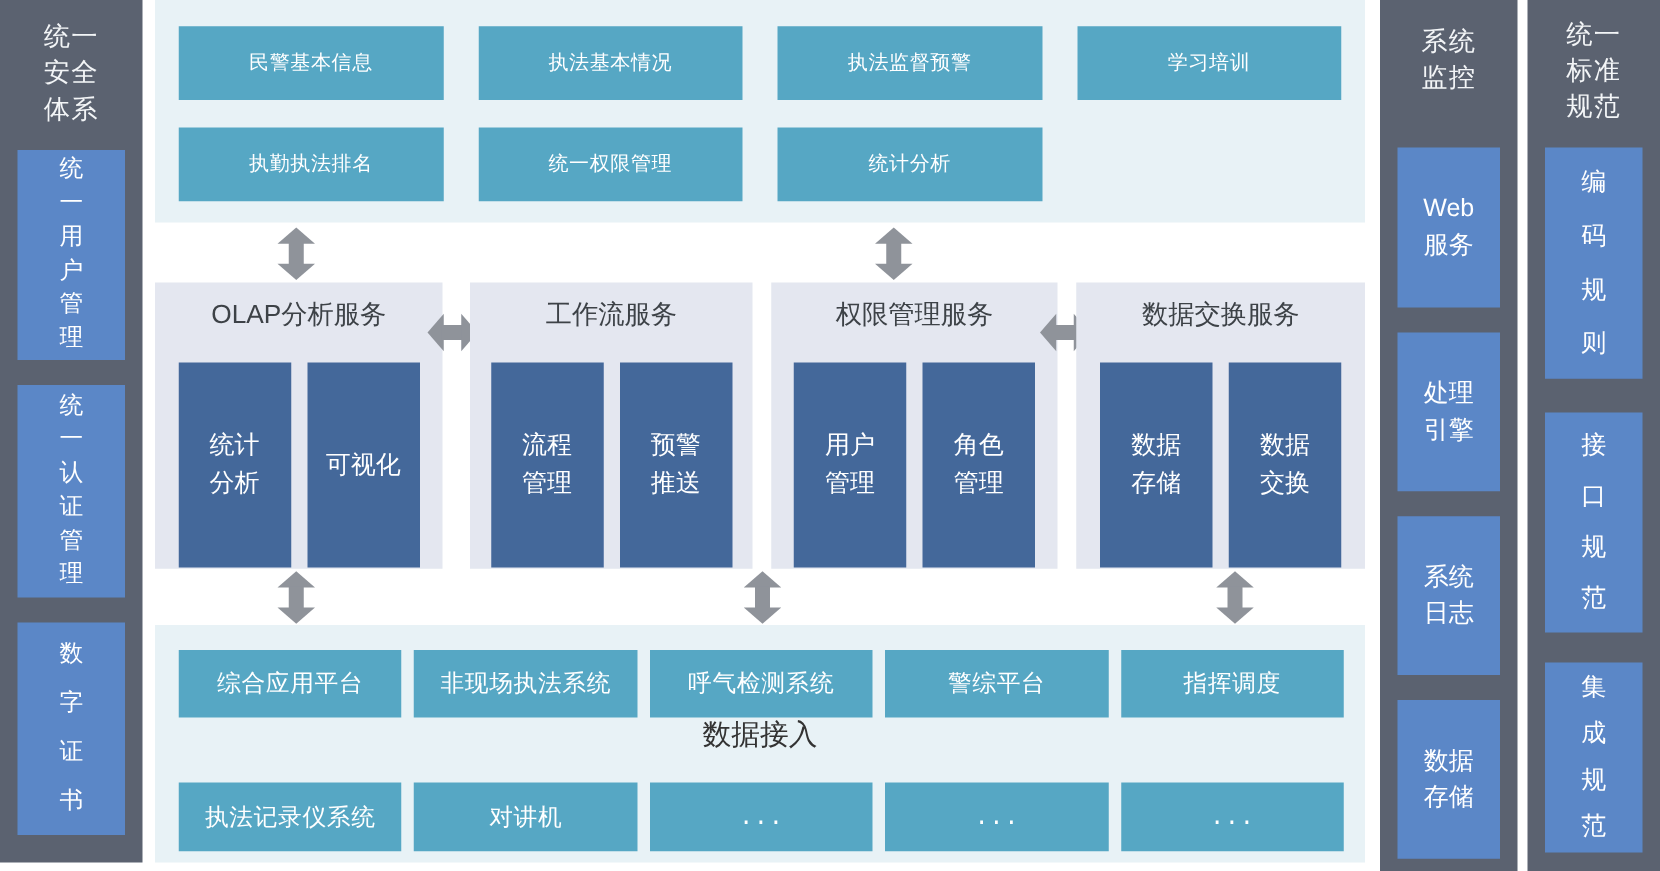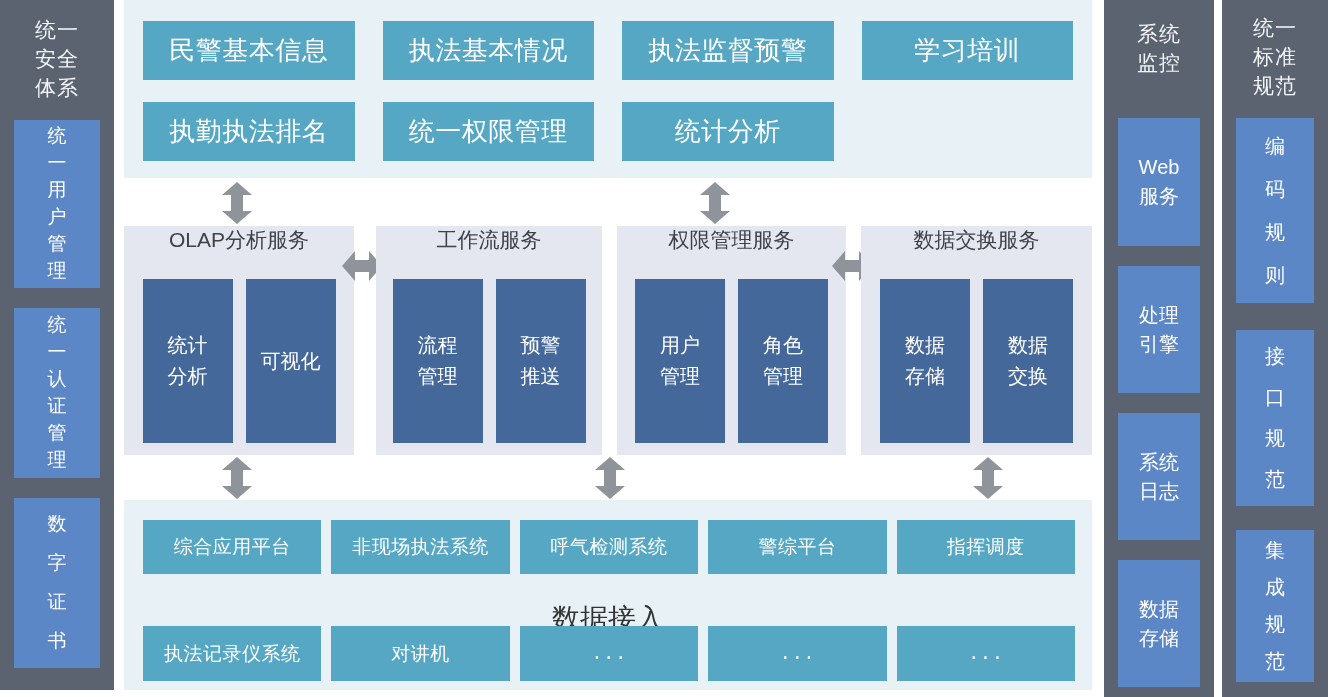--- a/index.html
+++ b/index.html
@@ -45,44 +45,44 @@
   .std-box3{top:530px;height:152px;line-height:1.85;font-size:20px;}
 
   
   .panel-top{
     position:absolute;left:124px;top:0;width:968px;height:178px;background:var(--panel-cyan);
     display:grid;grid-template-columns:repeat(4,1fr);grid-template-rows:1fr 1fr;
     column-gap:28px;row-gap:22px;padding:21px 19px 17px 19px;box-sizing:border-box;
   }
   .tealbox{
     background:var(--teal-box);color:#fff;display:flex;align-items:center;justify-content:center;
-    font-size:26px;letter-spacing:0.5px;font-family:Liberation Mono, monospace;
+    font-size:16px;letter-spacing:0.5px;font-family:Liberation Mono, monospace;
   }
 
   
   .group{position:absolute;top:226px;height:229px;background:var(--panel-lavender);}
   .grp1{left:124px;width:230px;}
   .grp2{left:376px;width:226px;}
   .grp3{left:617px;width:229px;}
   .grp4{left:861px;width:231px;}
-  .group-title{margin-top:0;text-align:center;font-size:21px;color:var(--title-text);}
+  .group-title{margin-top:11px;text-align:center;font-size:21px;color:var(--title-text);}
   .group-body{display:flex;justify-content:center;gap:13px;margin-top:25px;}
   .navybox{
     width:90px;height:164px;background:var(--navy-box);color:#fff;
     display:flex;align-items:center;justify-content:center;text-align:center;
     font-size:20px;line-height:1.55;white-space:pre-line;
   }
 
   
   .panel-bottom{position:absolute;left:124px;top:500px;width:968px;height:190px;background:var(--panel-cyan);font-family:Liberation Mono, monospace;}
   .pb-row{position:absolute;left:19px;right:17px;display:grid;grid-template-columns:repeat(5,1fr);gap:10px;}
   .pb-row1{top:20px;height:54px;}
   .pb-row2{top:126px;height:55px;}
   .pb-box{background:var(--teal-box);color:#fff;display:flex;align-items:center;justify-content:center;font-size:19px;letter-spacing:0.5px;}
-  .pb-label{position:absolute;top:100px;left:0;right:0;text-align:center;font-size:28px;color:#333;}
+  .pb-label{position:absolute;top:72px;left:0;right:0;text-align:center;font-size:23px;color:#333;}
 
   
   .varrow{position:absolute;width:30px;height:42px;}
   .varrow::before{content:"";position:absolute;top:0;left:0;
     border-left:15px solid transparent;border-right:15px solid transparent;
     border-bottom:13px solid var(--arrow-gray);}
   .varrow::after{content:"";position:absolute;bottom:0;left:0;
     border-left:15px solid transparent;border-right:15px solid transparent;
     border-top:13px solid var(--arrow-gray);}
   .varrow .bar{position:absolute;left:9px;right:9px;top:12px;bottom:12px;background:var(--arrow-gray);}

